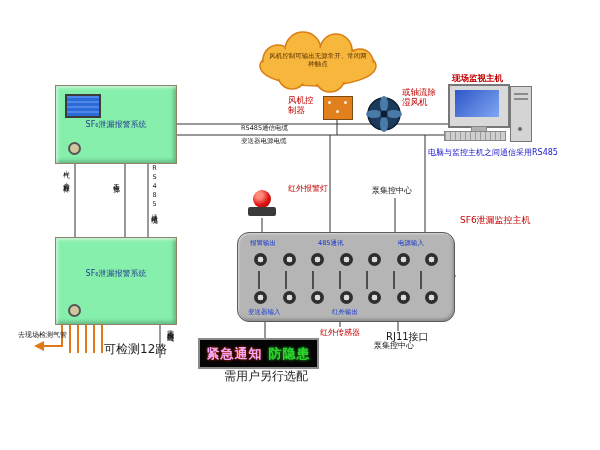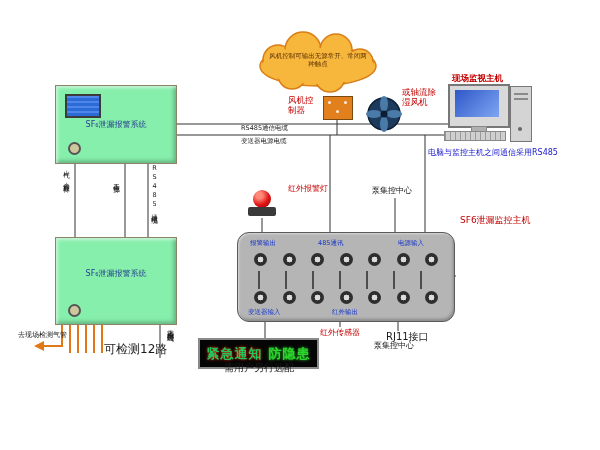--- a/index.html
+++ b/index.html
@@ -59,21 +59,21 @@
              border:1px solid #0a1f66;}
   .host .cap{position:absolute;left:0;right:0;top:62px;text-align:center;color:#eaeaea;font-size:6.5px;}
   .host .btns{position:absolute;left:20px;top:76px;display:flex;gap:6px;}
   .host .btns i{width:9px;height:6px;background:#8a8a8a;border-radius:1px;}
   .host .led-g{position:absolute;left:8px;top:77px;width:5px;height:5px;border-radius:50%;background:#2dd62d;}
 
   
   .ledpanel{position:absolute;z-index:2;background:#050505;border:2px solid #8a8a8a;
             display:flex;align-items:center;justify-content:center;gap:6px;
             font-family:"DejaVu Sans Mono",monospace;font-weight:bold;font-size:13px;letter-spacing:1px;}
-  .ledpanel .r{color:#22c55e;text-shadow:0 0 3px #ff2a00;}
+  .ledpanel .r{color:#f0abfc;text-shadow:0 0 3px #ff2a00;}
   .ledpanel .g{color:#2dd62d;text-shadow:0 0 3px #2dd62d;}
 
   .cloud-text{position:absolute;z-index:3;width:98px;text-align:center;font-size:6.5px;color:#5a2d00;white-space:normal;line-height:1.25;}
 </style>
 </head>
 <body>
 
 <div id="canvas">
 
   <svg class="overlay" width="600" height="450" viewBox="0 0 600 450">
@@ -219,19 +219,19 @@
   <div class="lbl red" style="left:320px;top:328px;font-size:8px;">红外传感器</div>
   <div class="lbl blk" style="left:386px;top:331px;font-size:10px;text-align:center;">RJ11接口</div>
   <div class="lbl blk" style="left:374px;top:341px;font-size:8px;">泵集控中心</div>
 
   <div class="lbl red" style="left:460px;top:215px;font-size:9px;font-weight:normal;">SF6泄漏监控主机</div>
 
   <div class="ledpanel" style="left:198px;top:338px;width:117px;height:27px;">
     <span class="r">紧急通知</span>
     <span class="g">防隐患</span>
   </div>
-  <div class="lbl blk" style="left:224px;top:362px;font-size:10px;">需用户另行选配</div>
+  <div class="lbl blk" style="left:224px;top:370px;font-size:12px;">需用户另行选配</div>
 
   <div class="lbl blk" style="left:18px;top:331px;font-size:7px;">去现场检测气管</div>
   <div class="lbl blk" style="left:104px;top:343px;font-size:12px;">可检测12路</div>
   <div class="lbl vert blk" style="left:166px;top:324px;height:70px;font-size:7px;">零点检测进气口</div>
 
 </div>
 
 </body></html>

